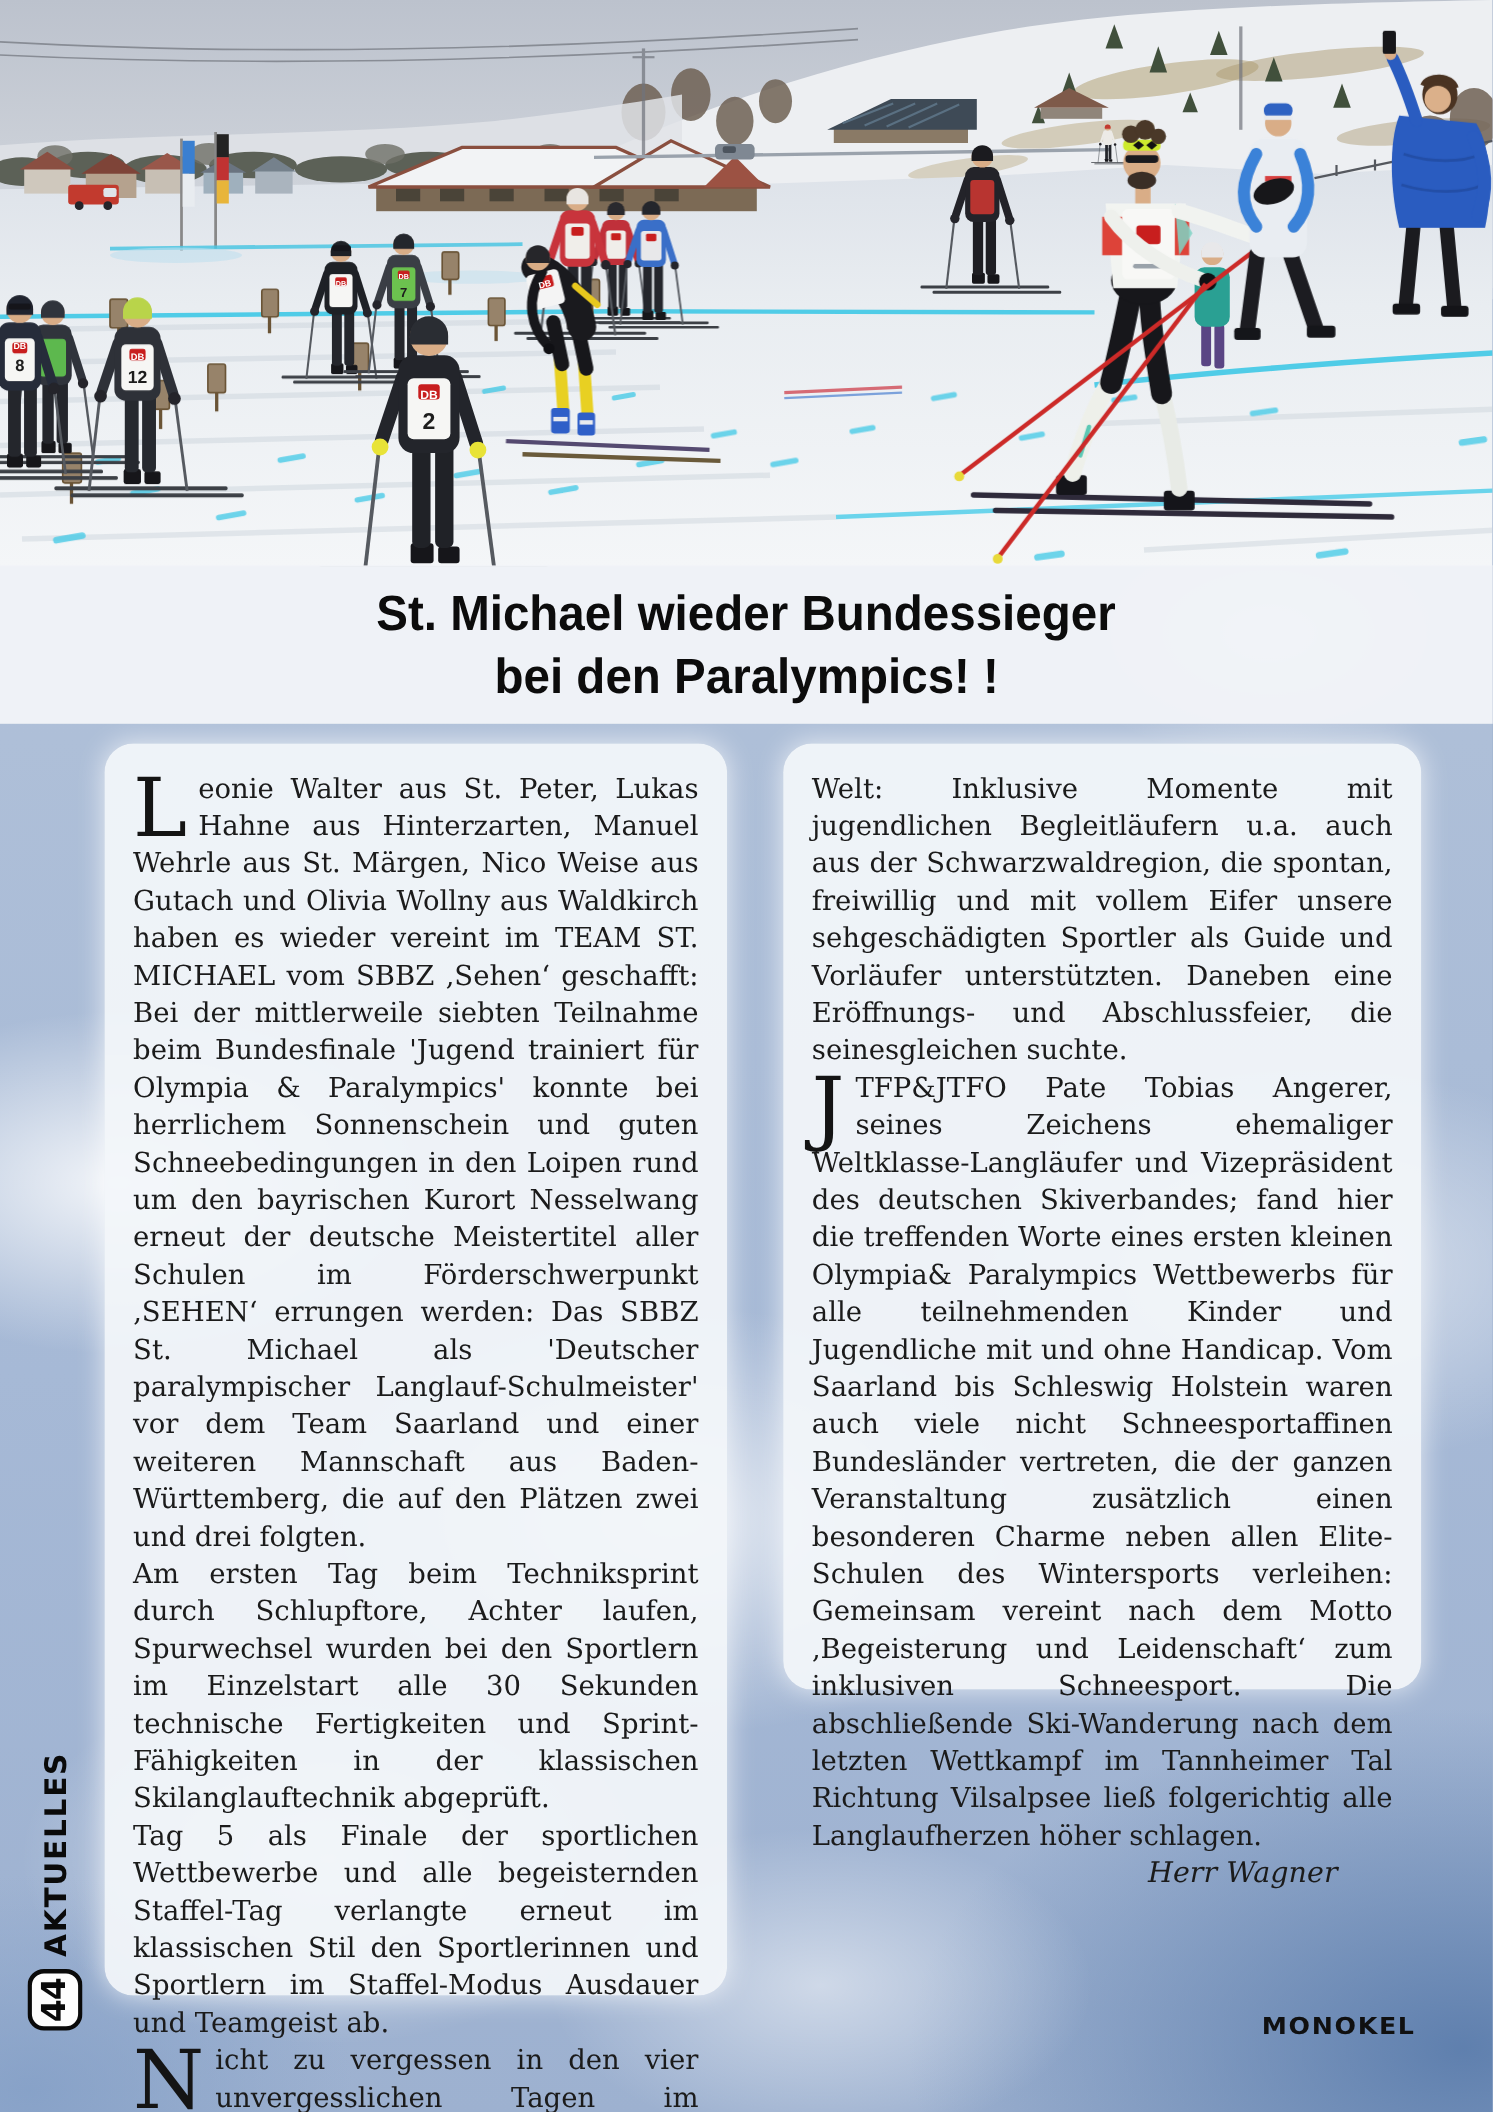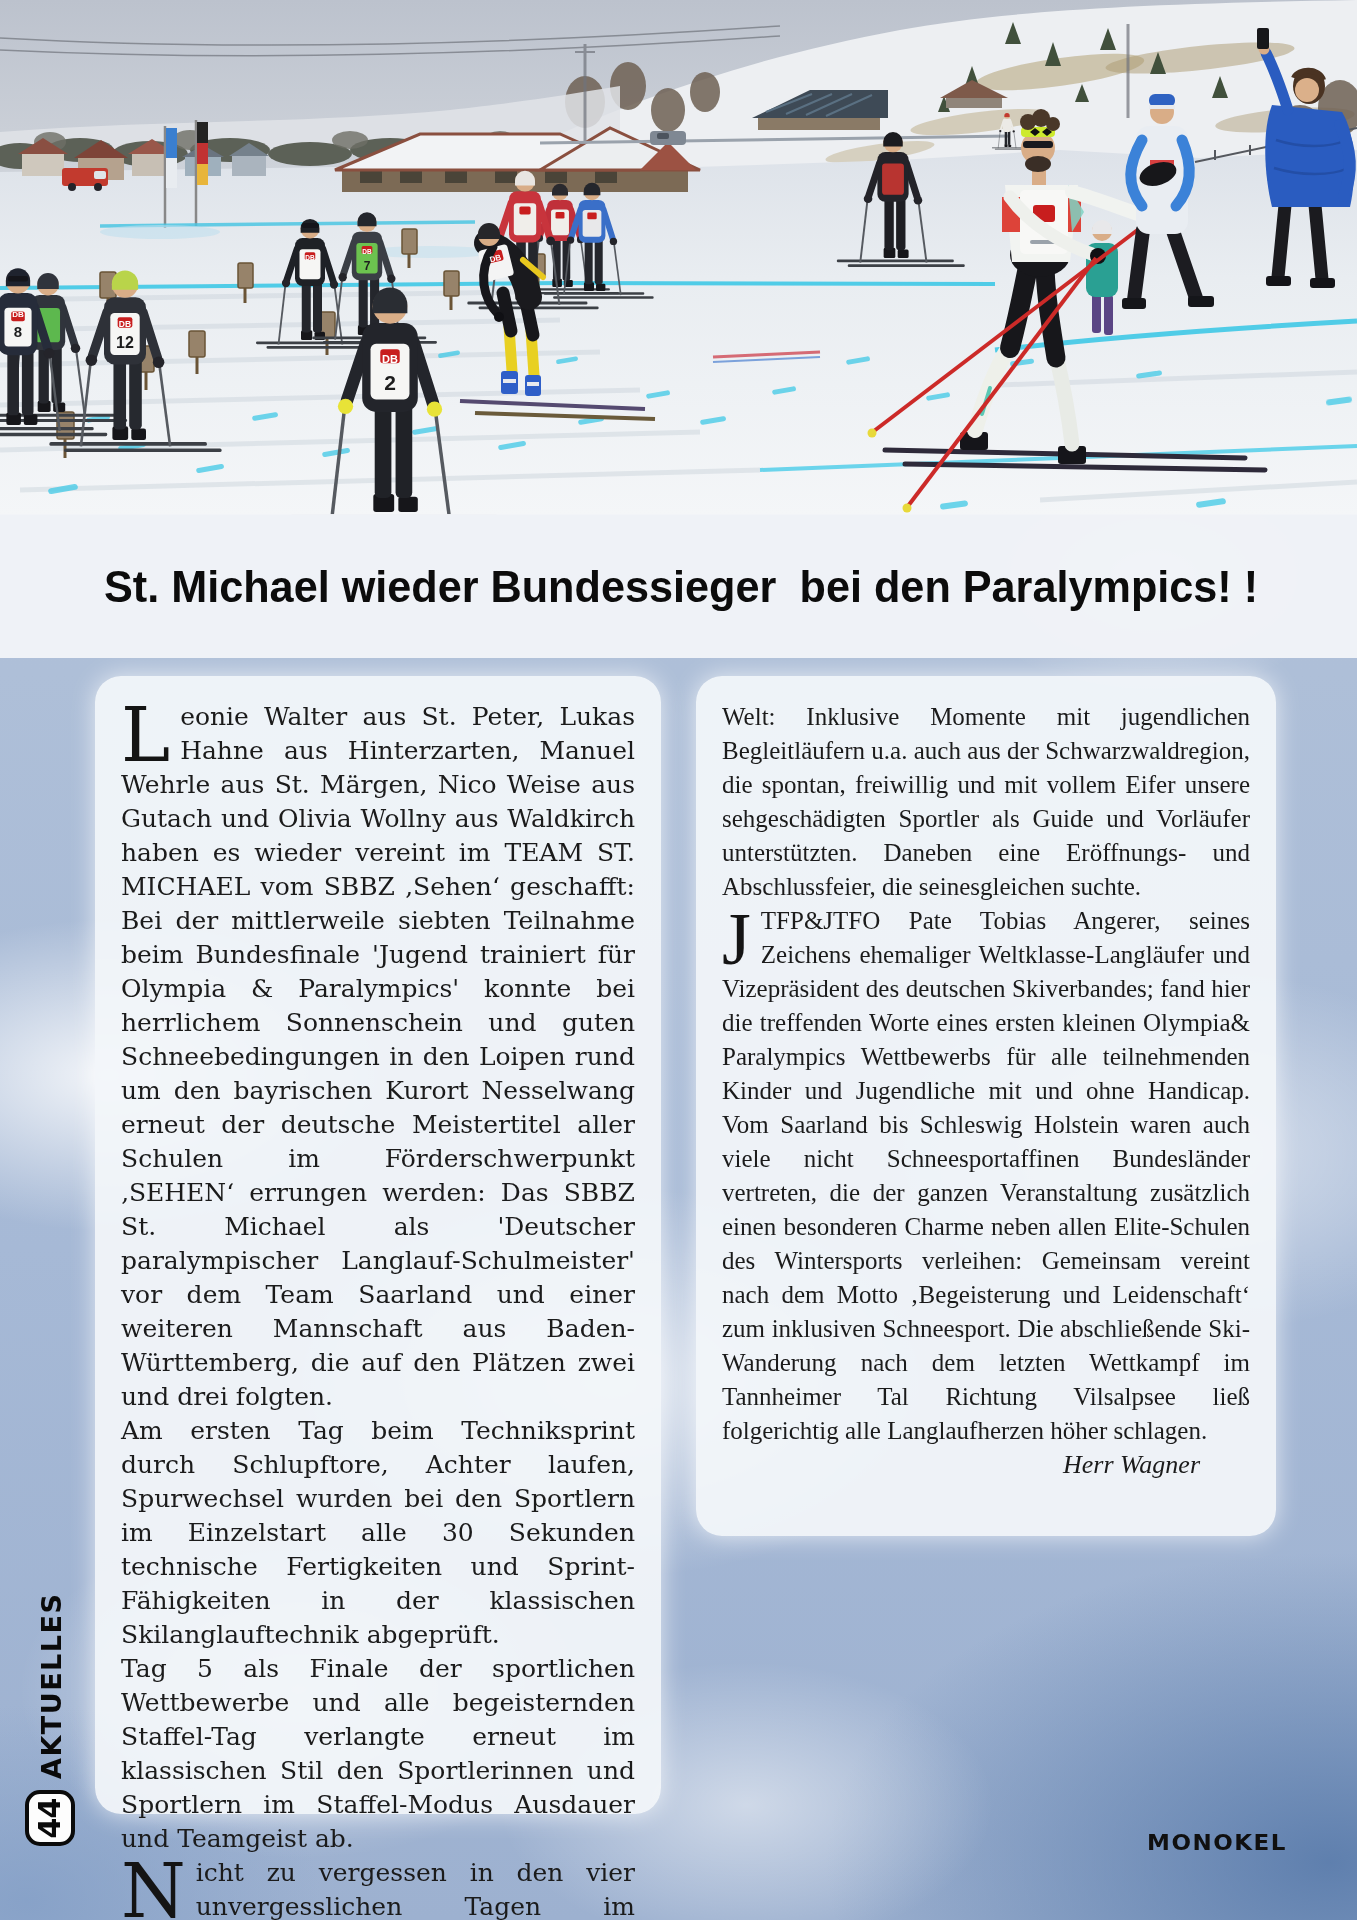--- a/index.html
+++ b/index.html
@@ -16,34 +16,34 @@
       radial-gradient(ellipse 380px 220px at 55% 94%, rgba(255,255,255,0.5), transparent 65%),
       radial-gradient(ellipse 700px 430px at 98% 97%, rgba(88,122,170,0.9), transparent 72%),
       radial-gradient(ellipse 420px 280px at 2% 99%, rgba(130,158,198,0.8), transparent 70%),
       linear-gradient(180deg,#b6c3d6 0%,#aebfd8 35%,#a6b9d6 65%,#9db1d0 100%);
   }
   .photo{position:absolute;top:0;left:0;width:1357px;height:515px;}
   .photo svg{display:block;}
   .title-band{
     position:absolute;top:514px;left:0;width:1357px;height:144px;
     background:rgba(241,244,248,0.96);
-    display:flex;justify-content:center;align-items:center;
+    display:flex;flex-direction:column;justify-content:center;align-items:center;
   }
   .title-line{
     font-family:"Liberation Sans",sans-serif;font-weight:700;font-size:45px;line-height:57px;
     letter-spacing:0px;color:#0c0c0c;text-align:center;transform:scaleX(0.96);
   }
   .textbox{
     position:absolute;background:rgba(243,246,250,0.93);border-radius:26px;
     box-shadow:0 0 24px rgba(255,255,255,0.7);
     padding:24px 26px;box-sizing:border-box;
     text-align:justify;font-size:25px;line-height:34px;color:#1b1b1b;
   }
   .box-left{left:95px;top:676px;width:566px;height:1138px;}
-  .box-right{left:696px;top:676px;width:580px;height:860px;font-family:Liberation Serif, serif;}
+  .box-right{left:712px;top:676px;width:580px;height:860px;}
   .textbox p{margin:0;}
   .spaced{margin-top:34px;}
   .dropcap{
     float:left;font-size:74px;line-height:58px;padding:6px 10px 0 0;color:#141414;
   }
   .signature{text-align:right;font-style:italic;margin-top:36px;padding-right:50px;font-size:26px;}
   .vertical-label{
     position:absolute;left:36px;top:1779px;transform:rotate(-90deg);transform-origin:0 0;
     white-space:nowrap;font-family:"DejaVu Sans",sans-serif;font-weight:700;
     font-size:27px;letter-spacing:1.5px;color:#0a0a0a;

